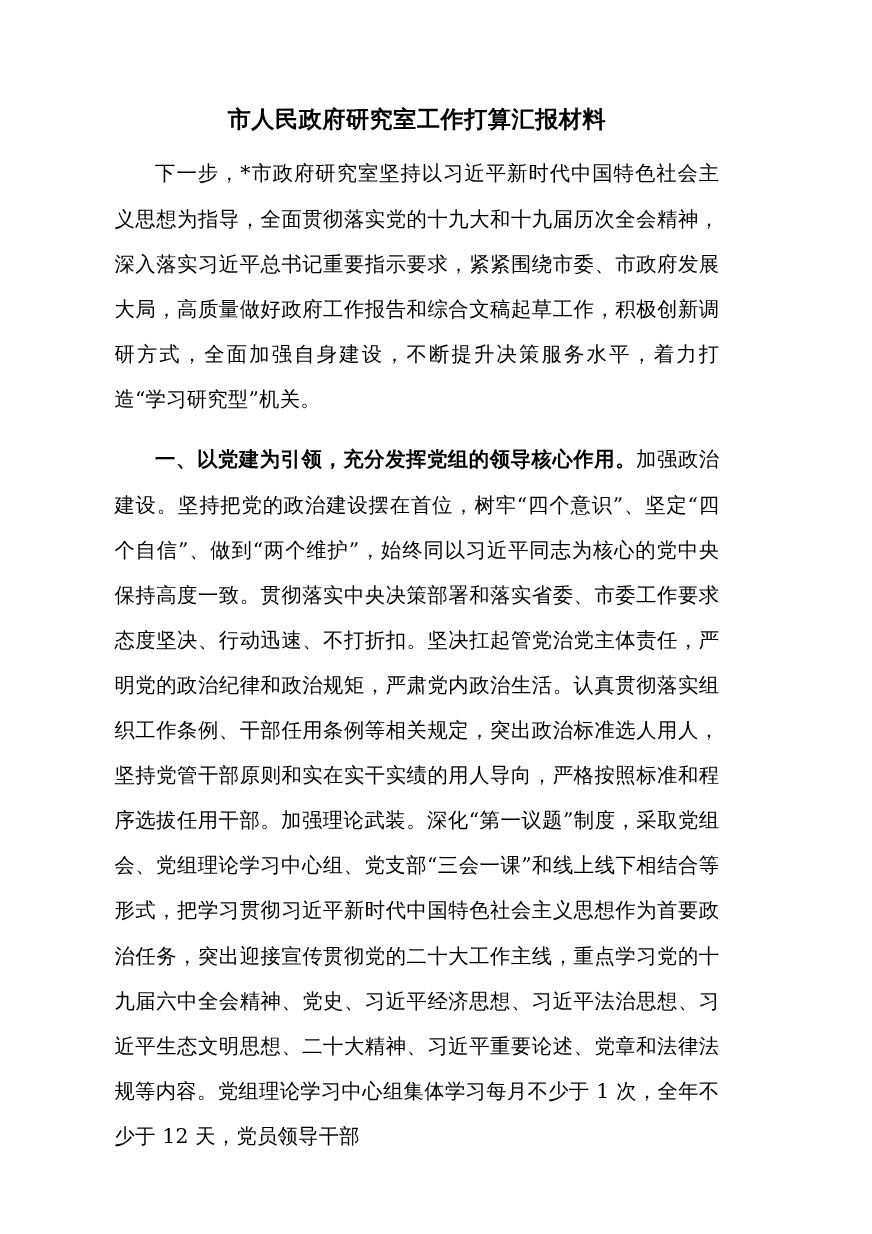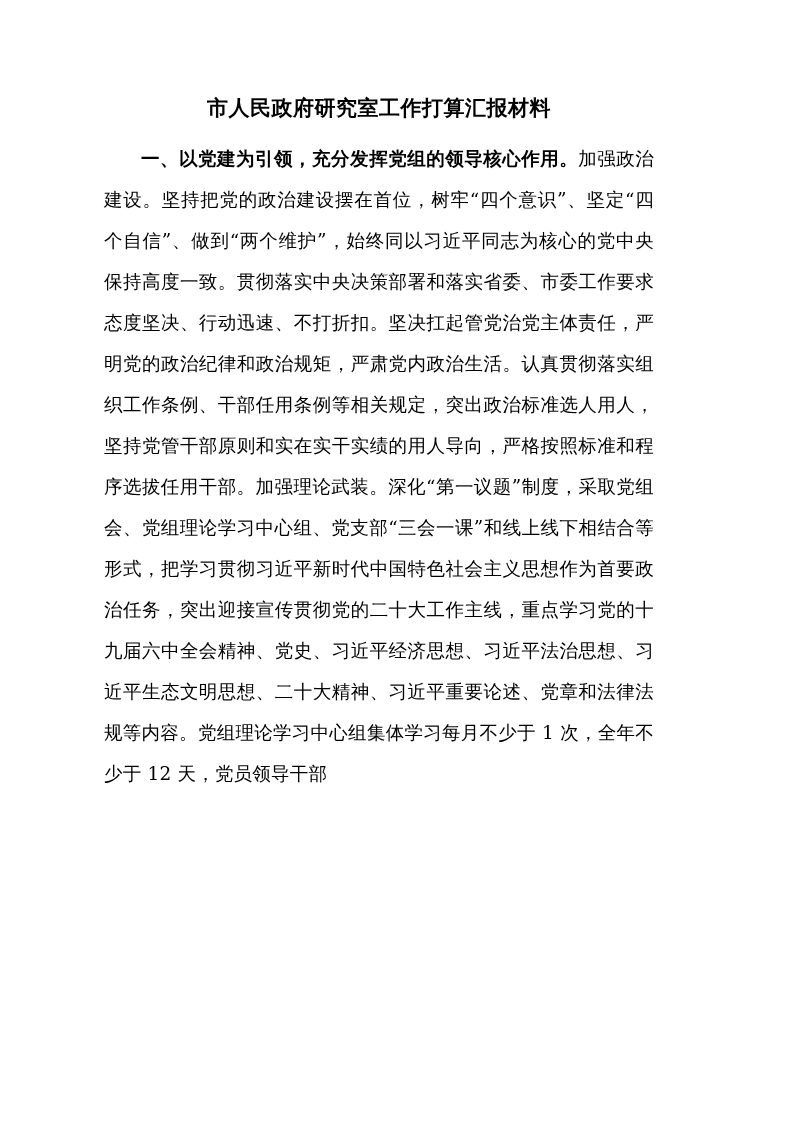--- a/index.html
+++ b/index.html
@@ -47,16 +47,17 @@
     margin-top: 36px;
   }
 </style>
 </head>
 <body>
 
 <div class="page">
 
   <h1 class="doc-title">市人民政府研究室工作打算汇报材料</h1>
 
+  <p class="para"><span>下一步，*市政府研究室坚持以习近平新时代中国特色社会主义思想为指导，全面贯彻落实党的十九大和十九届历次全会精神，深入落实习近平总书记重要指示要求，紧紧围绕市委、市政府发展大局，高质量做好政府工作报告和综合文稿起草工作，积极创新调研方式，全面加强自身建设，不断提升决策服务水平，着力打造“学习研究型”机关。</span></p>
 
   <p class="para"><span class="lead">一、以党建为引领，充分发挥党组的领导核心作用。</span><span>加强政治建设。坚持把党的政治建设摆在首位，树牢“四个意识”、坚定“四个自信”、做到“两个维护”，始终同以习近平同志为核心的党中央保持高度一致。贯彻落实中央决策部署和落实省委、市委工作要求态度坚决、行动迅速、不打折扣。坚决扛起管党治党主体责任，严明党的政治纪律和政治规矩，严肃党内政治生活。认真贯彻落实组织工作条例、干部任用条例等相关规定，突出政治标准选人用人，坚持党管干部原则和实在实干实绩的用人导向，严格按照标准和程序选拔任用干部。加强理论武装。深化“第一议题”制度，采取党组会、党组理论学习中心组、党支部“三会一课”和线上线下相结合等形式，把学习贯彻习近平新时代中国特色社会主义思想作为首要政治任务，突出迎接宣传贯彻党的二十大工作主线，重点学习党的十九届六中全会精神、党史、习近平经济思想、习近平法治思想、习近平生态文明思想、二十大精神、习近平重要论述、党章和法律法规等内容。党组理论学习中心组集体学习每月不少于 1 次，全年不少于 12 天，党员领导干部</span></p>
 
 </div>
 
 </body></html>

